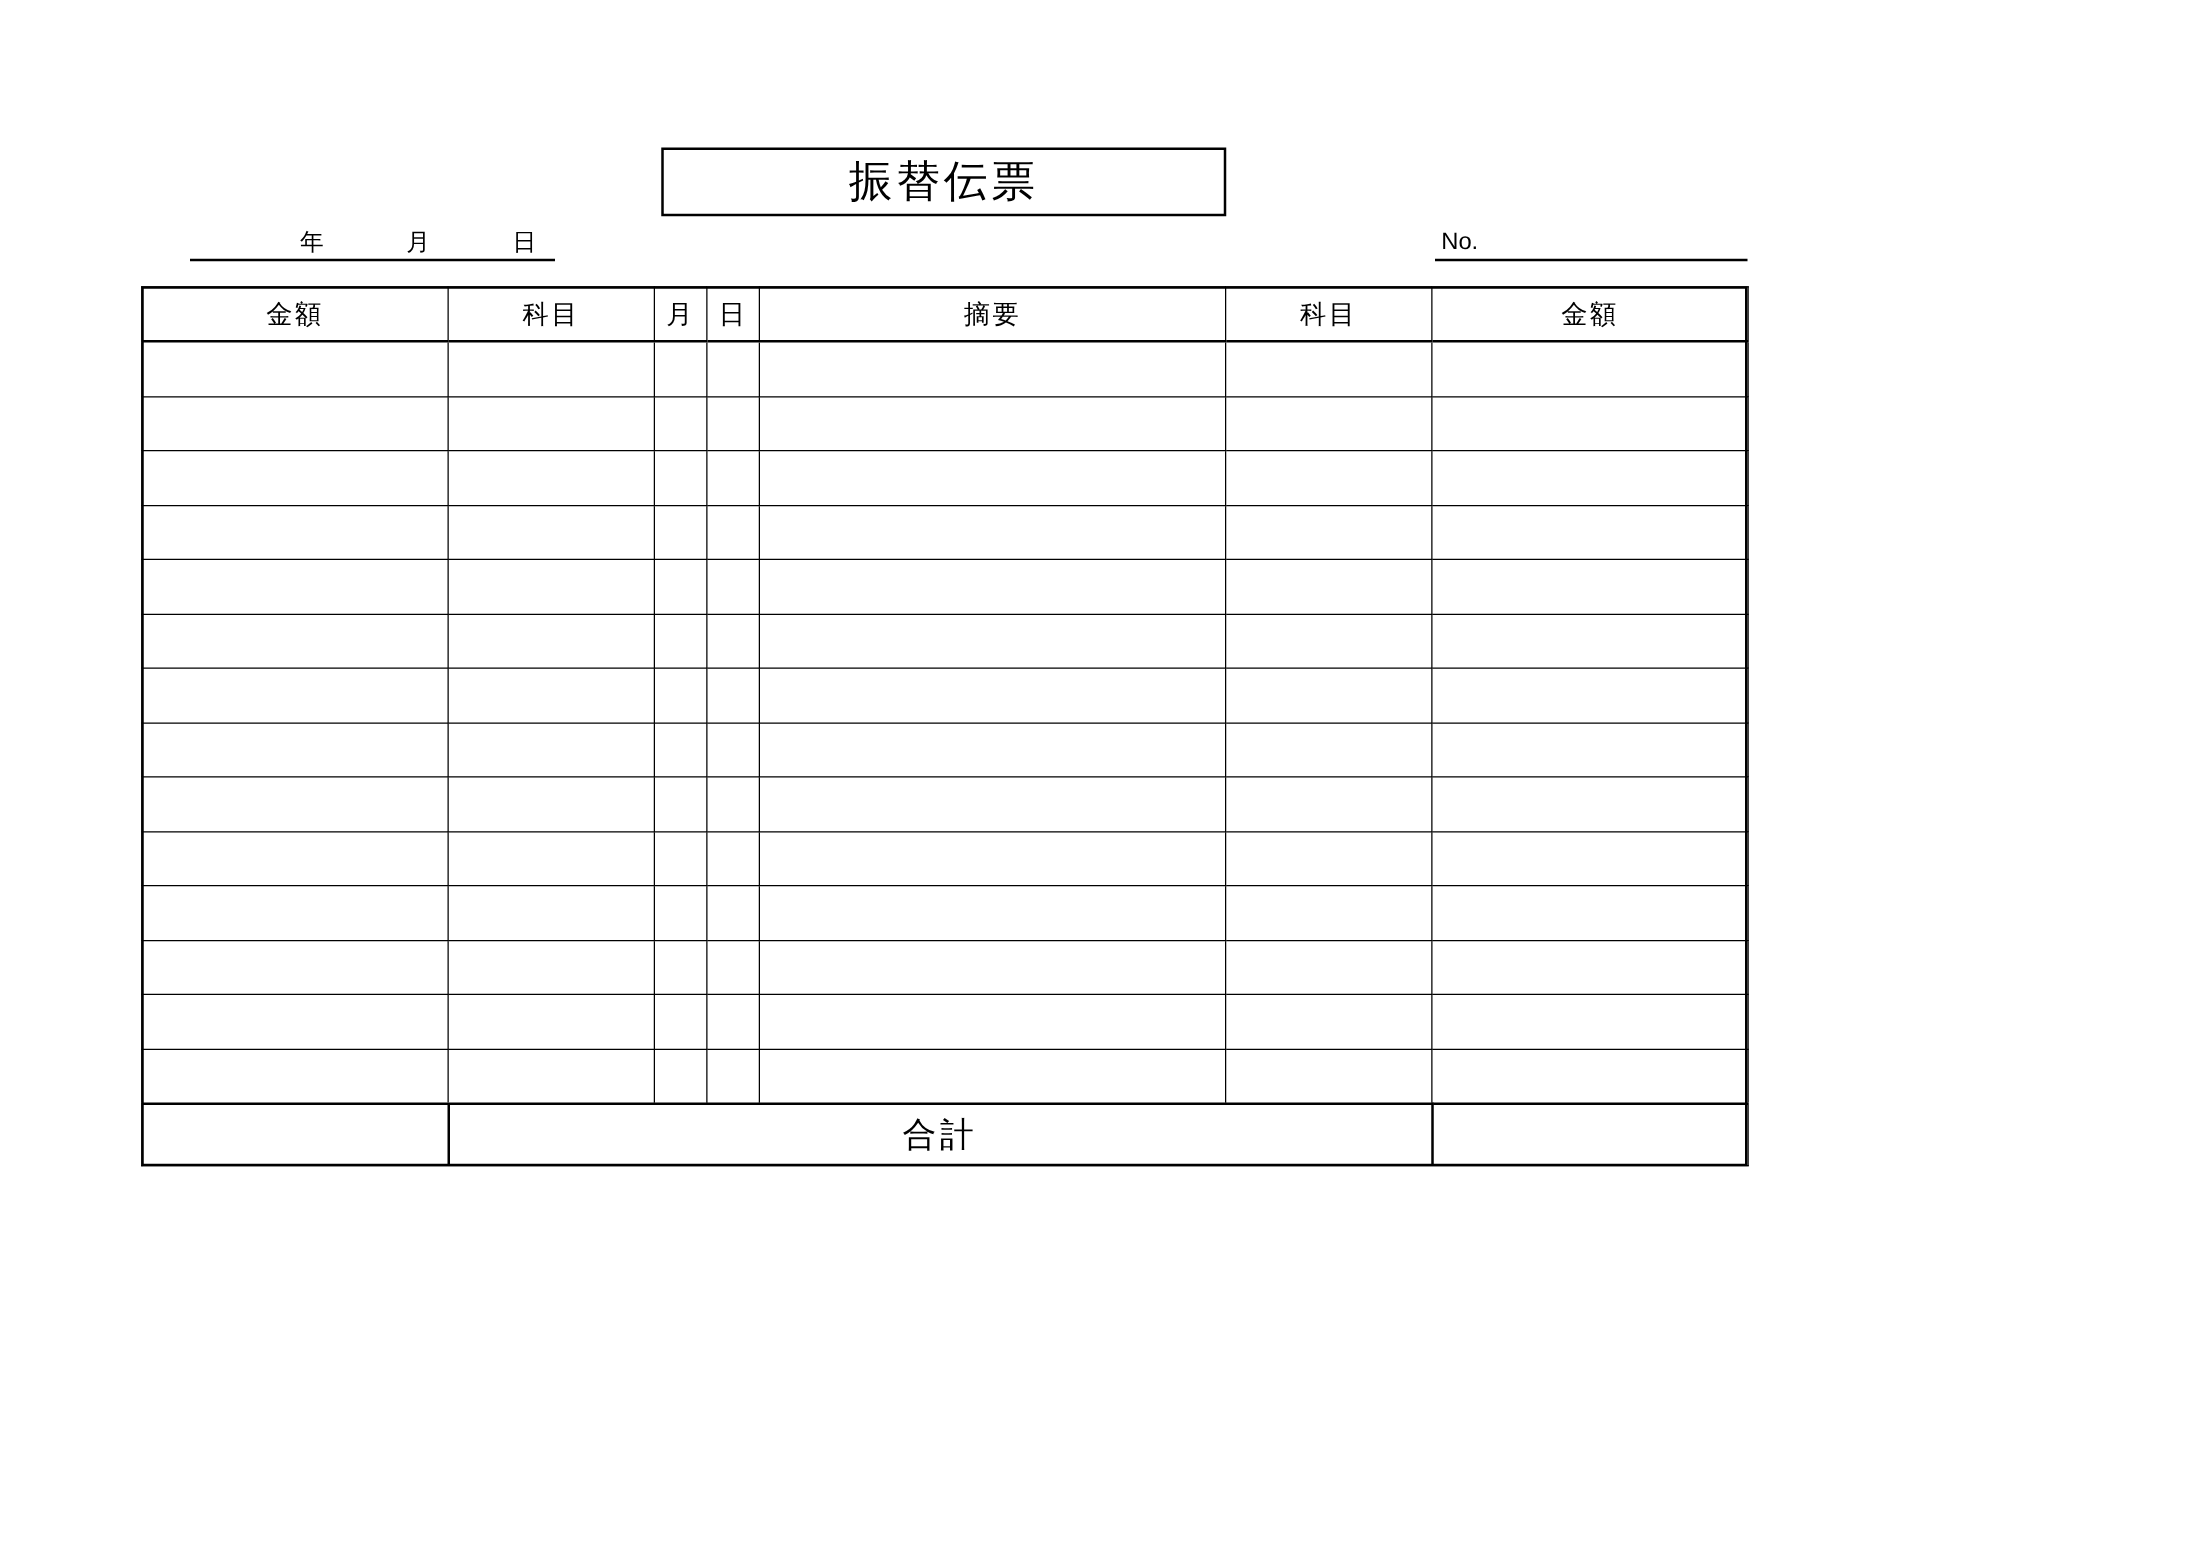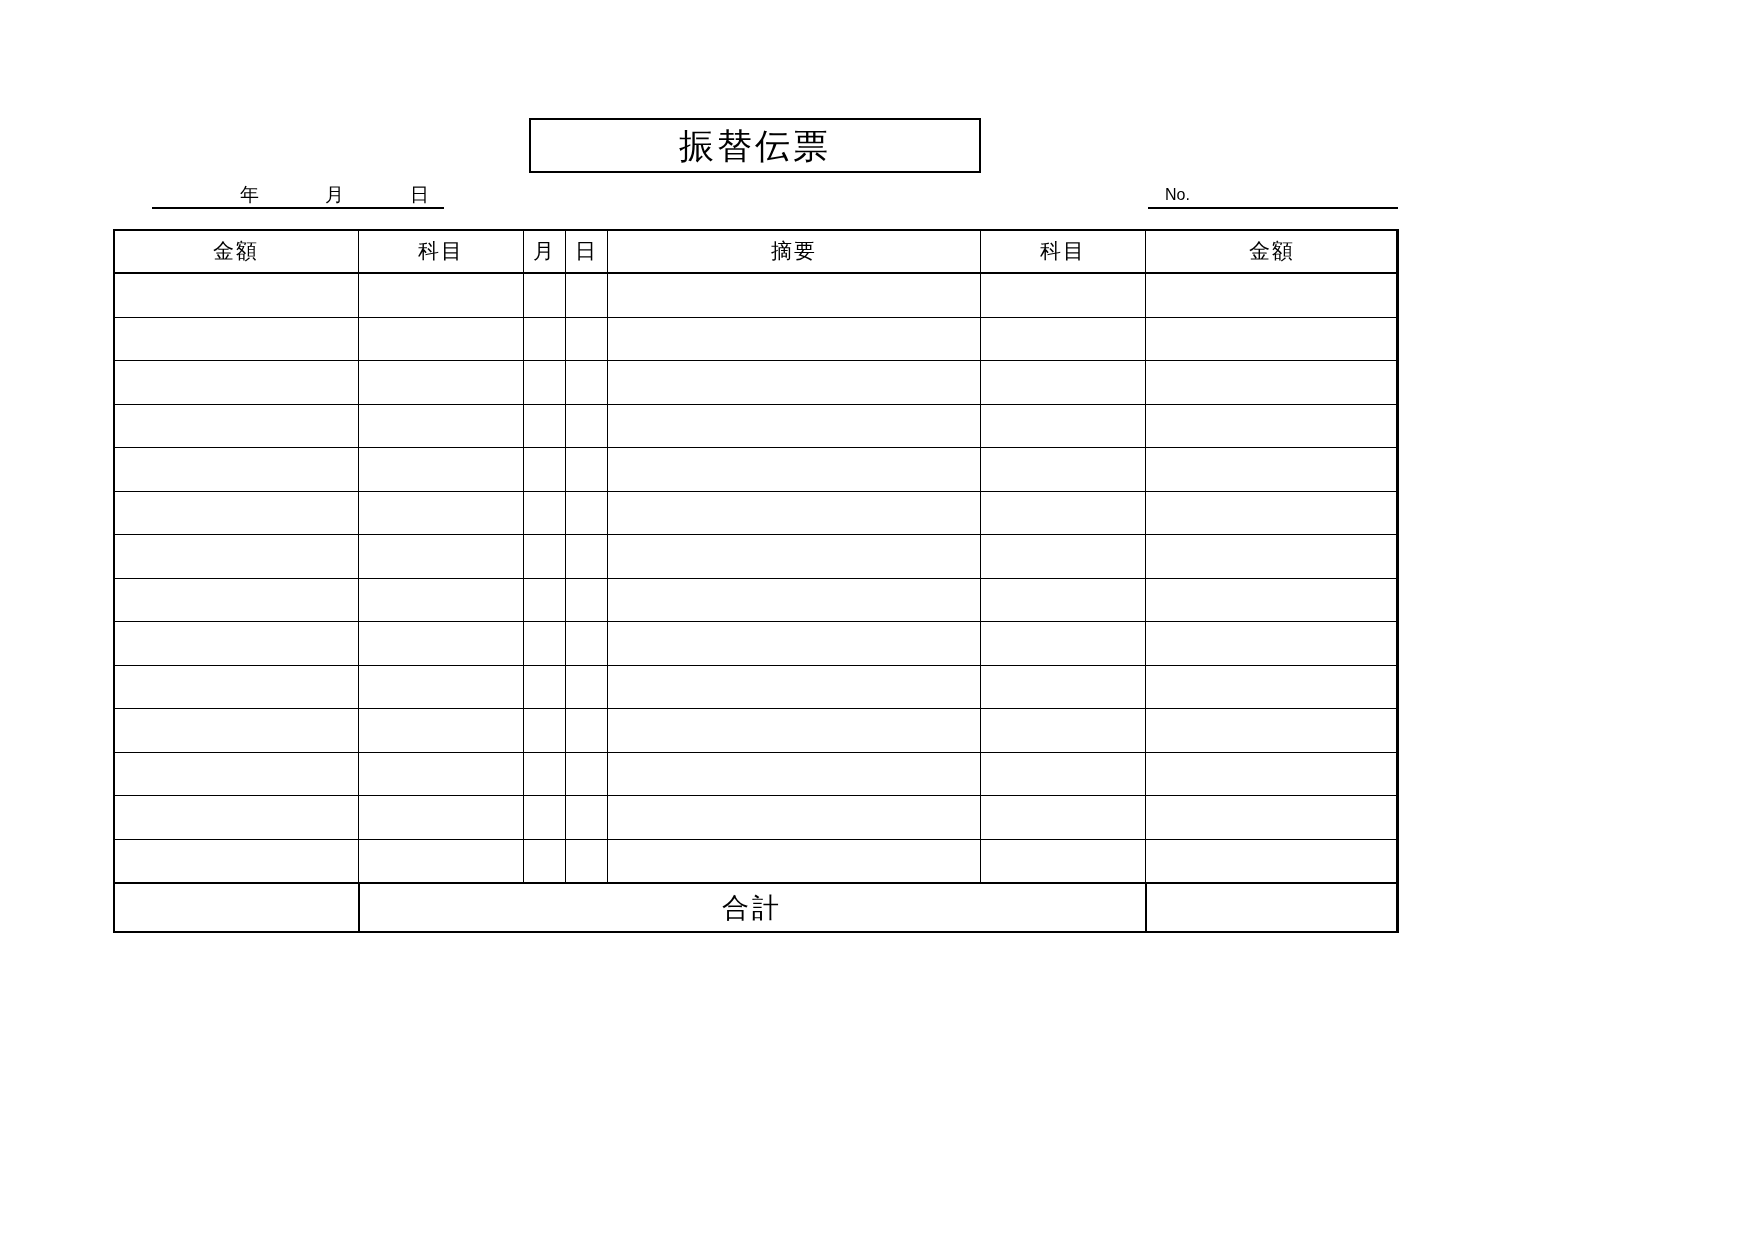--- a/index.html
+++ b/index.html
@@ -69,23 +69,23 @@
     position: absolute;
     left: 1148px;
     top: 175px;
     width: 250px;
     height: 34px;
     border-bottom: 2px solid #000;
     box-sizing: border-box;
   }
   .no-line .no-lbl {
     position: absolute;
-    left: 17px;
+    left: 5px;
     bottom: 4px;
-    font-size: 16px;
+    font-size: 19px;
     line-height: 1;
   }
 
   
   .table-wrap {
     position: absolute;
     left: 113px;
     top: 229px;
     width: 1285px;
     height: 704px;

